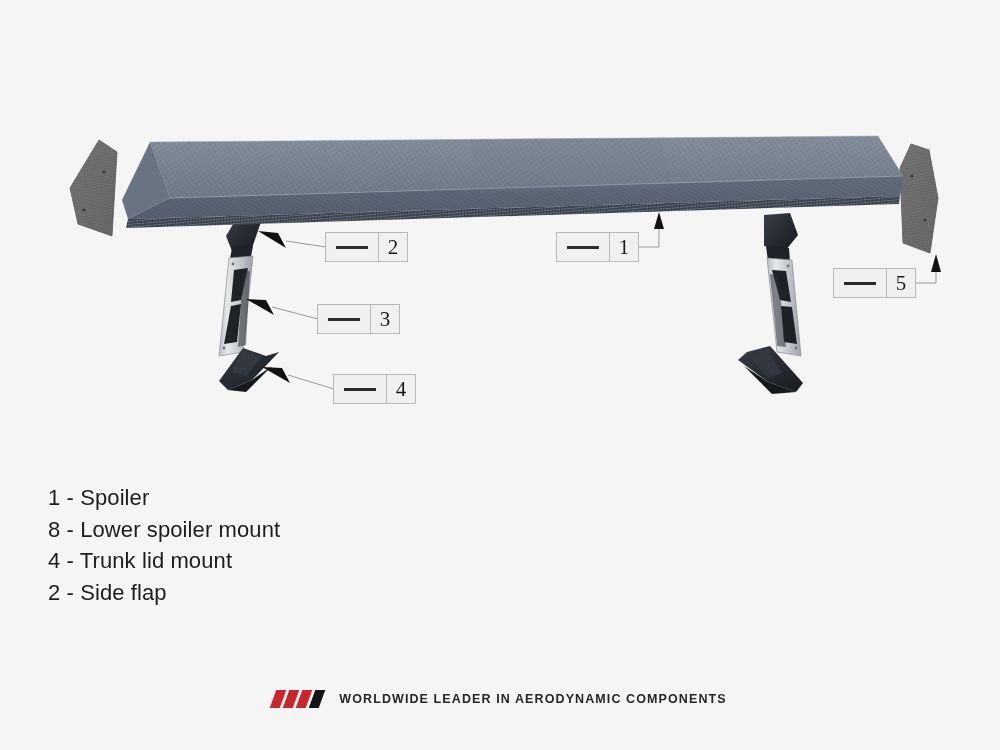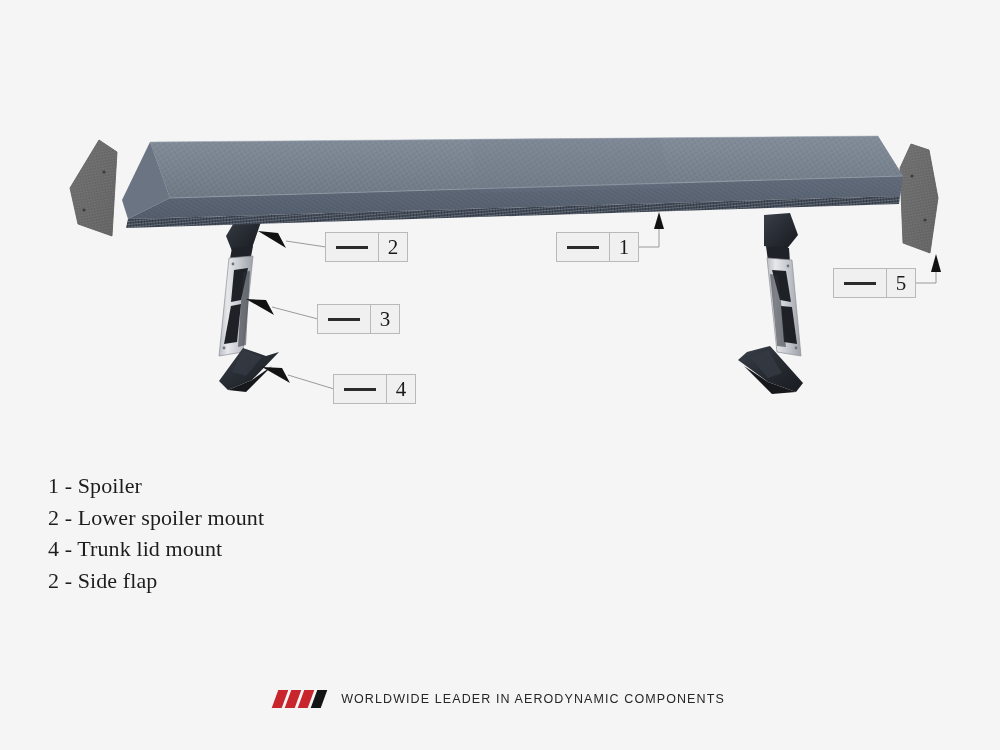--- a/index.html
+++ b/index.html
@@ -58,41 +58,41 @@
     font-size: 21px;
     color: #1a1a1a;
     font-family: "Liberation Serif", serif;
     line-height: 1;
   }
 
   
   #legend {
     position: absolute;
     left: 48px;
-    top: 470px;
+    top: 482px;
     width: 520px;
-    font-family: Liberation Serif, serif;
   }
   #legend .legend-row {
     font-size: 22px;
     color: #1d1d1d;
     line-height: 31.5px;
     white-space: nowrap;
     letter-spacing: 0.1px;
   }
 
   
   #footer {
     position: absolute;
     left: 0;
     top: 690px;
     width: 1000px;
     display: flex;
     align-items: center;
     justify-content: center;
+    font-weight: bold;
   }
   #footer .logo-mark {
     display: flex;
     align-items: center;
     margin-right: 14px;
   }
   #footer .logo-mark .stripe {
     width: 10px;
     height: 18px;
     margin-right: 3px;
@@ -282,21 +282,21 @@
 
   <div class="callout" style="left:333px; top:374px;">
     <span class="dash-cell">
       <span class="dash"></span>
     </span>
     <span class="num-cell">4</span>
   </div>
 
   <div id="legend">
     <div class="legend-row">1 - Spoiler</div>
-    <div class="legend-row">2 - Lower spoiler mount</div>
+    <div class="legend-row">8 - Lower spoiler mount</div>
     <div class="legend-row">4 - Trunk lid mount</div>
     <div class="legend-row">2 - Side flap</div>
   </div>
 
   <div id="footer">
     <span class="logo-mark">
       <span class="stripe" style="background:#c8252c"></span>
       <span class="stripe" style="background:#c8252c"></span>
       <span class="stripe" style="background:#c8252c"></span>
       <span class="stripe" style="background:#141414"></span>

